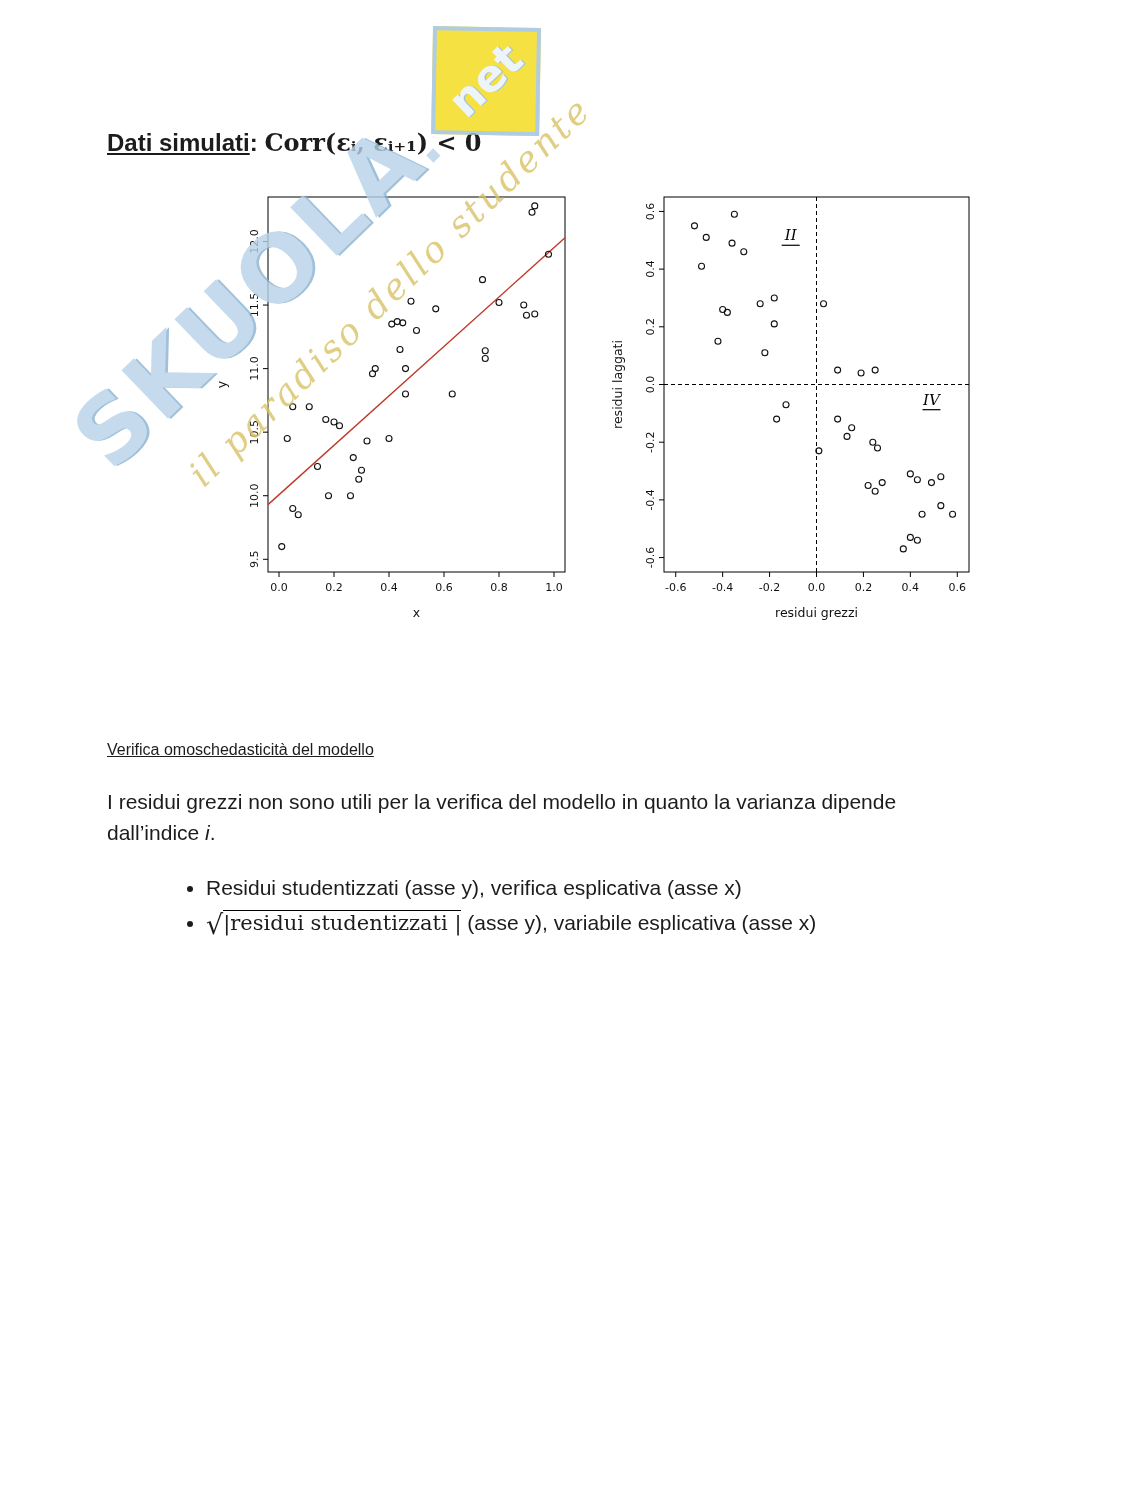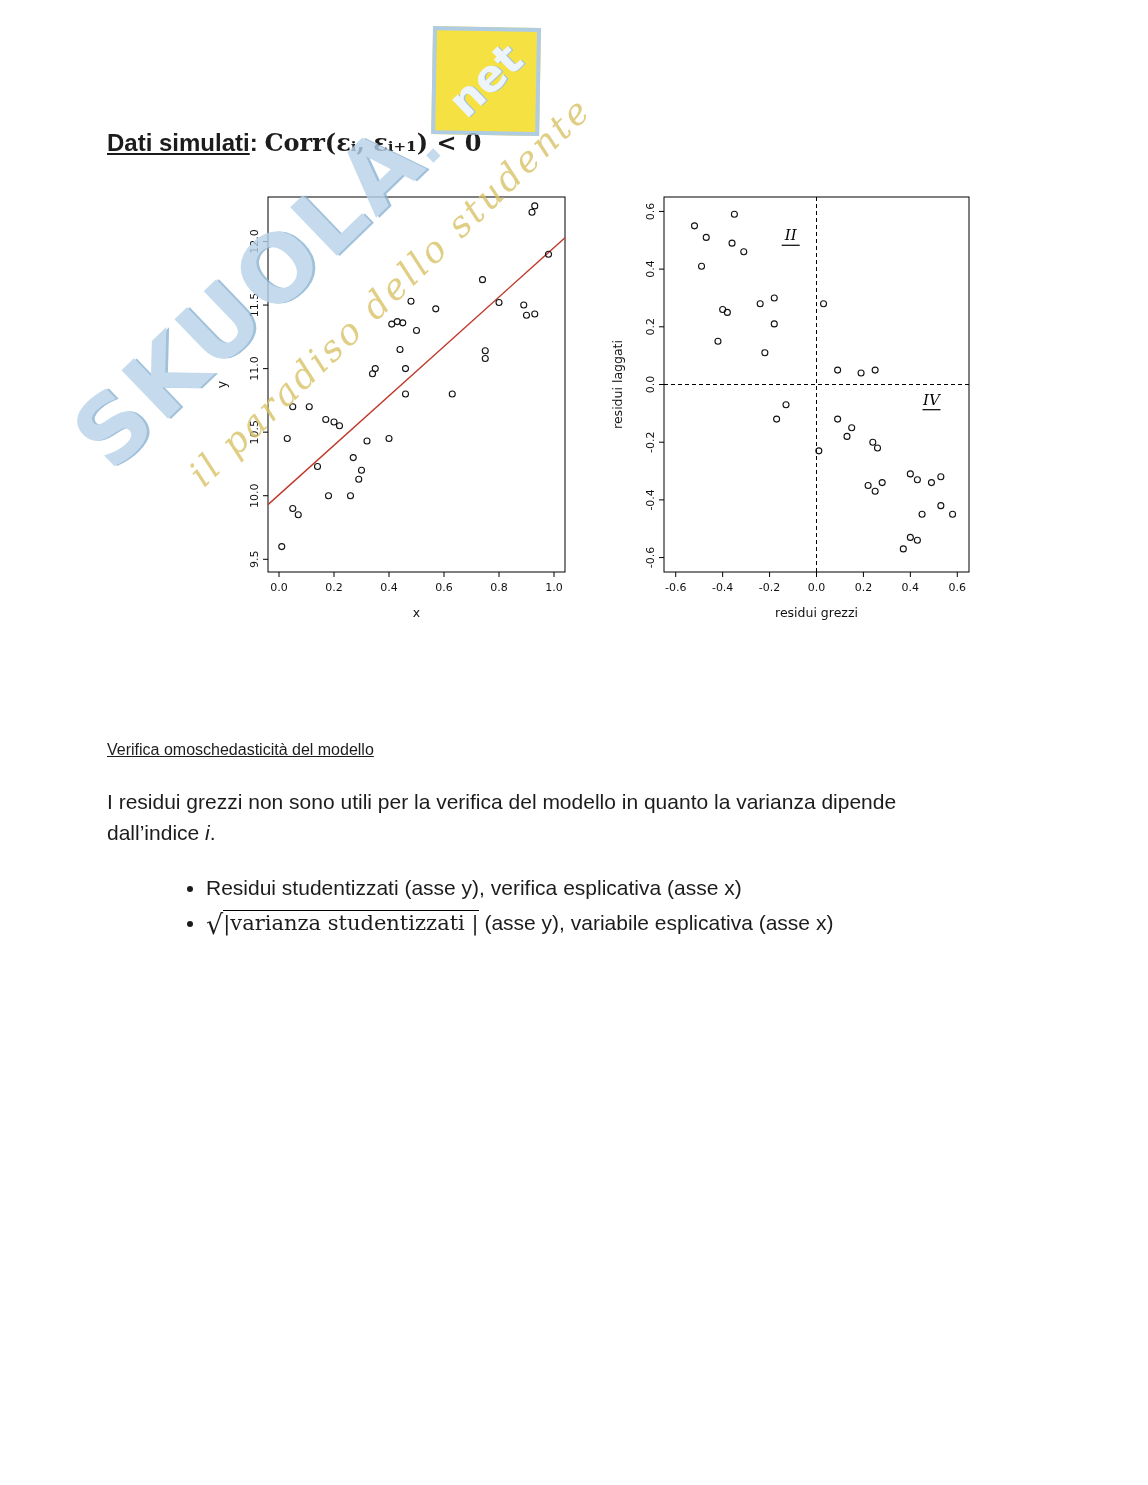--- a/index.html
+++ b/index.html
@@ -203,16 +203,16 @@
       </svg>
   </div>
 
   <div class="section-heading">Verifica omoschedasticità del modello</div>
 
   <p class="para"><span>I residui grezzi non sono utili per la verifica del modello in quanto la varianza dipende dall’indice </span><i>i</i><span>.</span></p>
 
 
   <ul class="bullets">
     <li>Residui studentizzati (asse y), verifica esplicativa (asse x)</li>
-    <li><span class="sqrt-sym">√</span><span class="radicand">|varianza studentizzati |</span><span> (asse y), variabile esplicativa (asse x)</span></li>
+    <li><span class="sqrt-sym">√</span><span class="radicand">|residui studentizzati |</span><span> (asse y), variabile esplicativa (asse x)</span></li>
   </ul>
 
 </div>
 
 </body></html>

